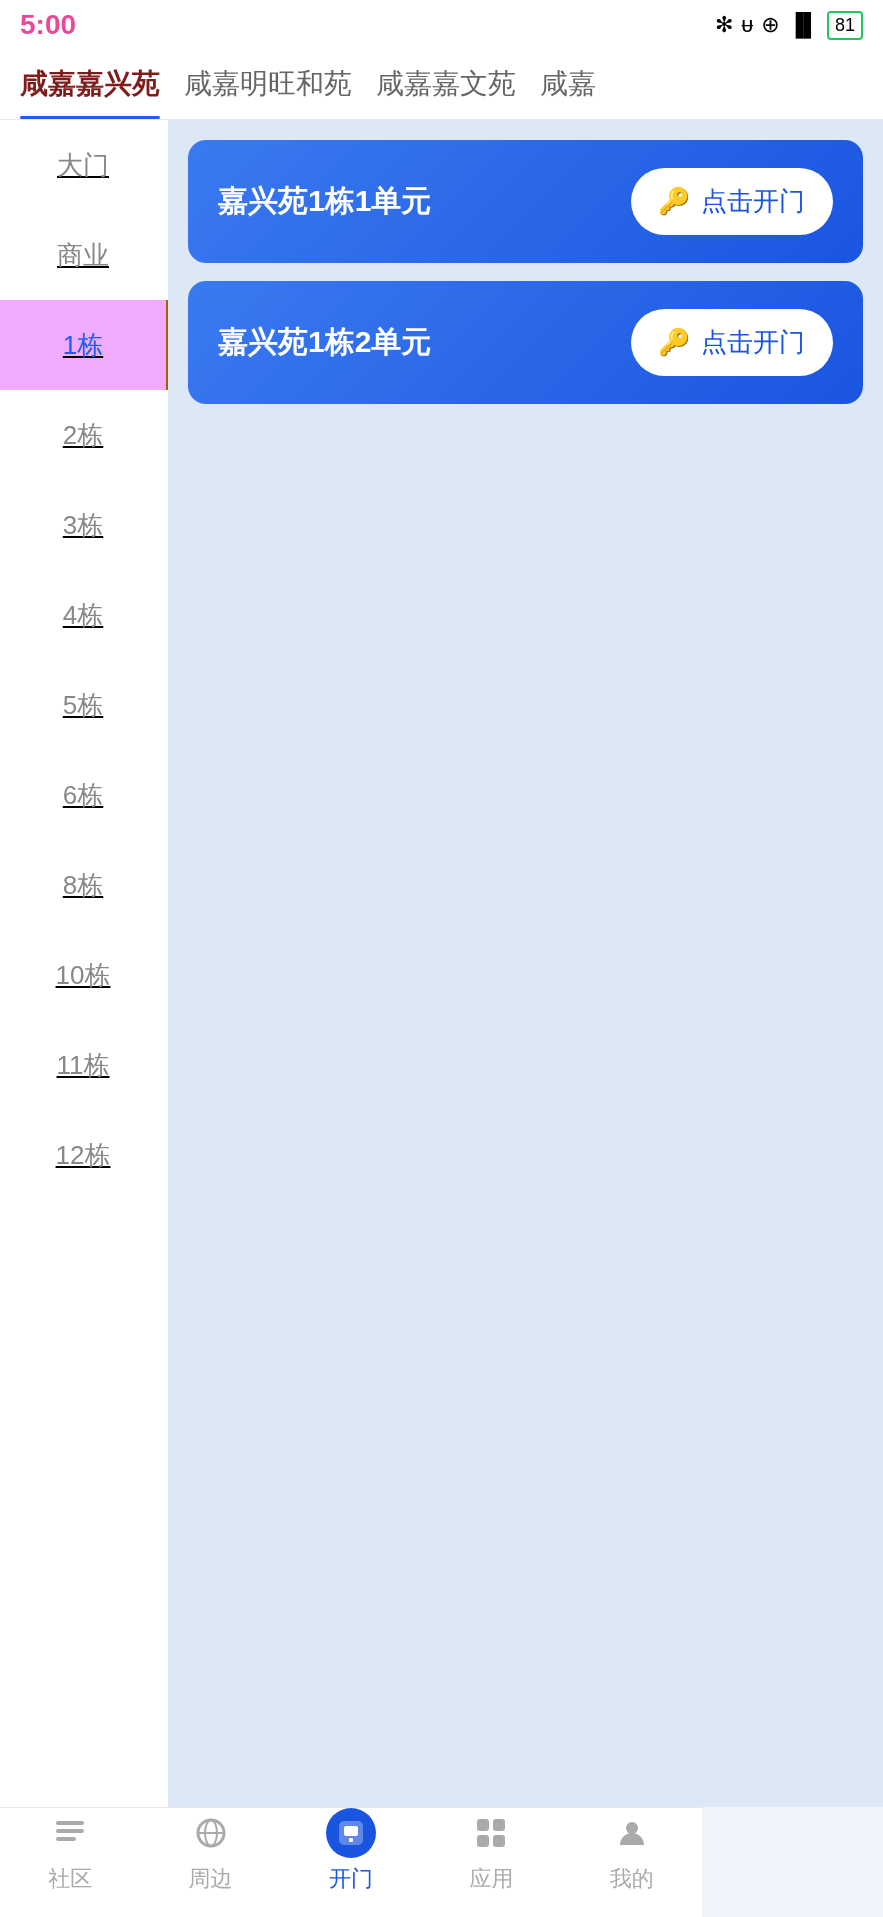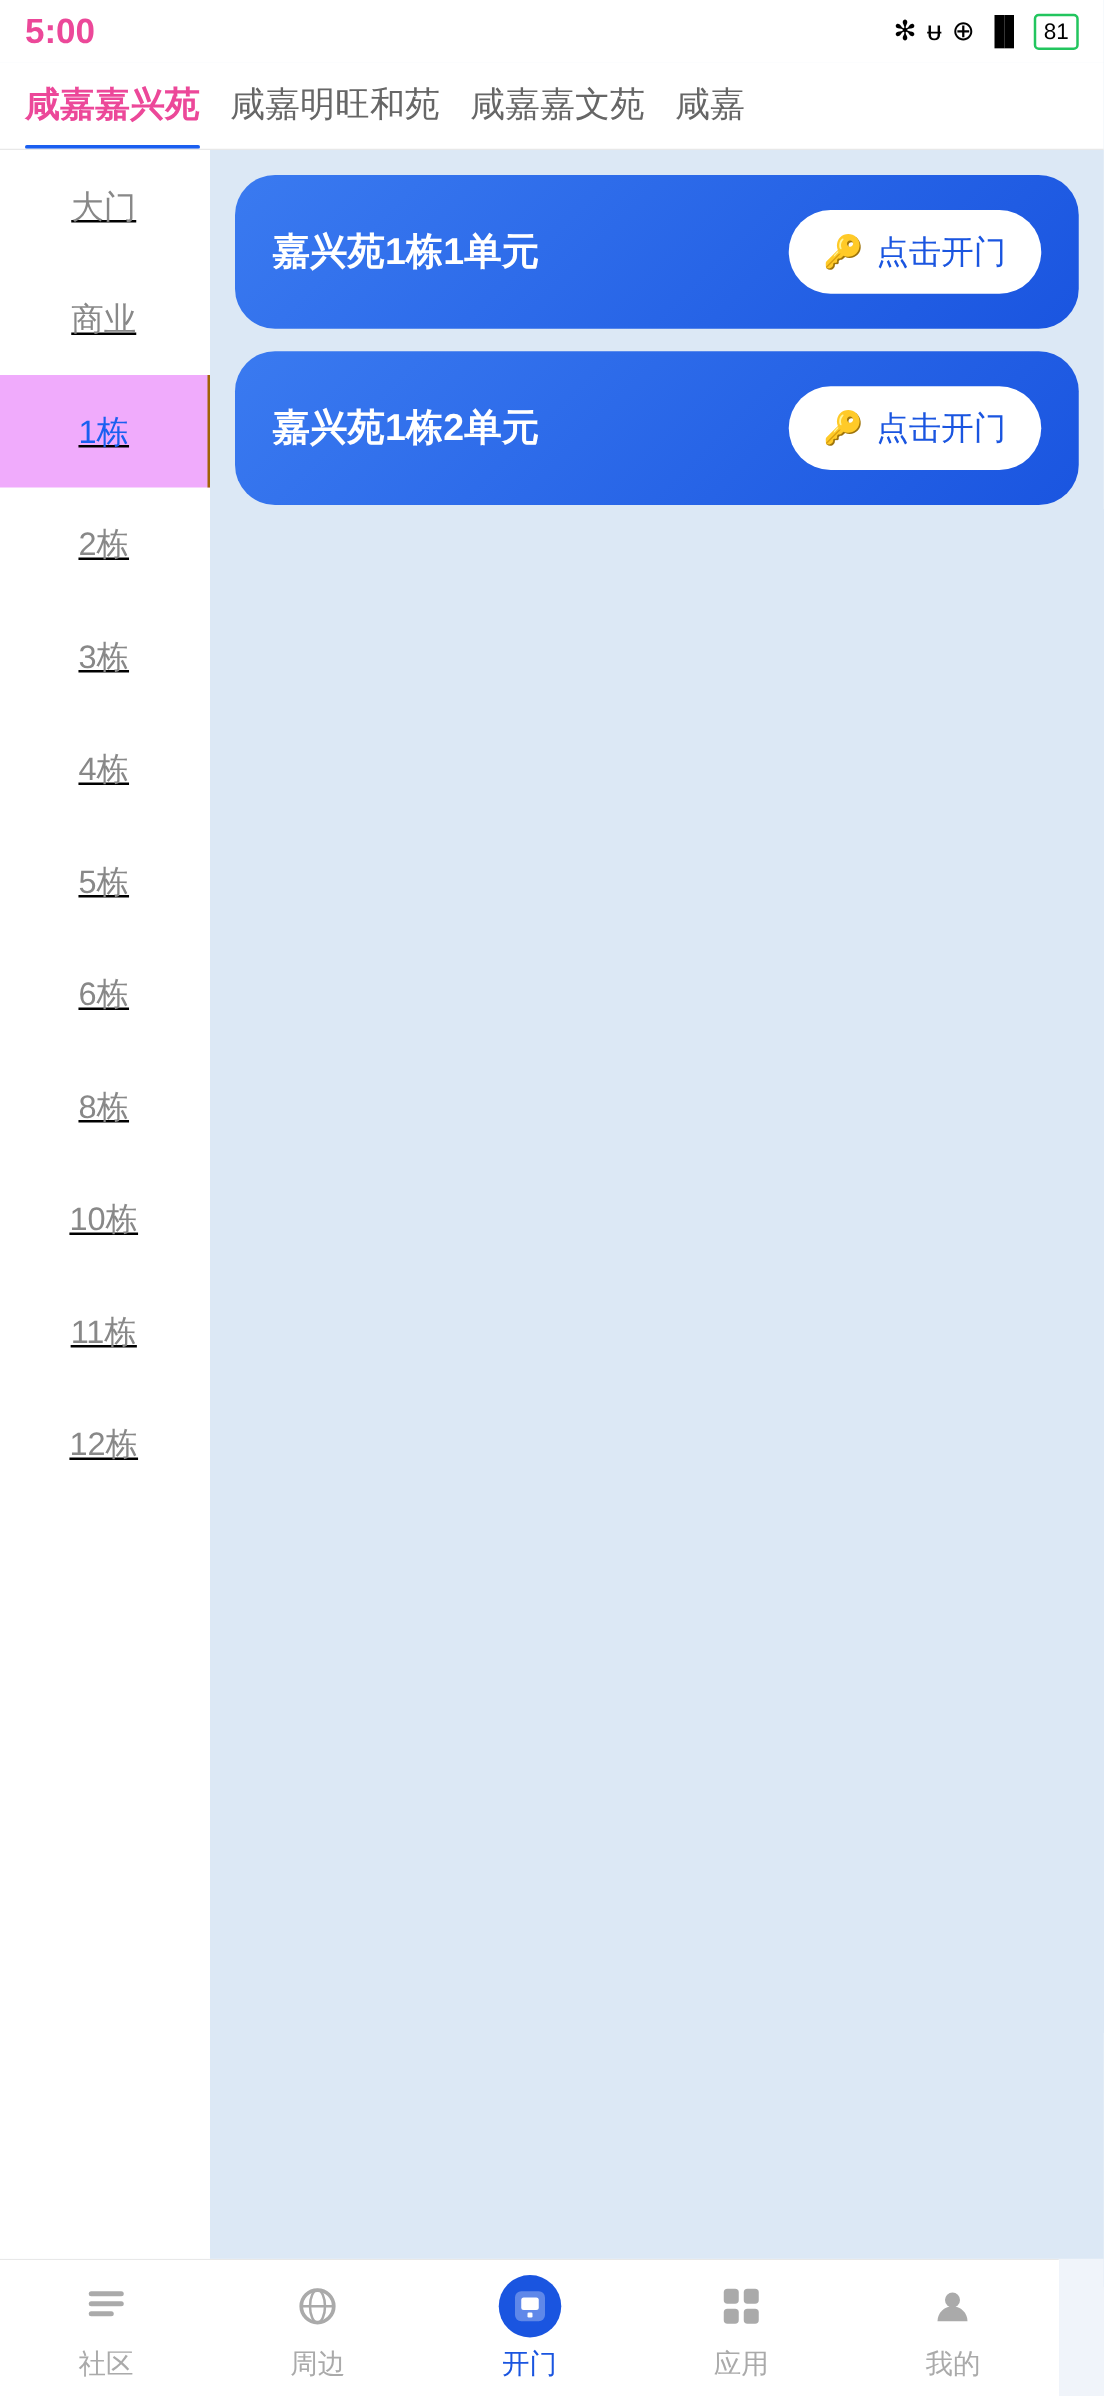--- a/index.html
+++ b/index.html
@@ -50,21 +50,21 @@
       display: inline-flex;
       align-items: center;
       padding: 0 24px 16px 0;
       font-size: 28px;
       color: #666;
       cursor: pointer;
       position: relative;
       flex-shrink: 0;
     }
     .top-tab.active {
-      color: #ec4899;
+      color: #7f1d1d;
       font-weight: 600;
       text-align: right;
     }
     .top-tab.active::after {
       content: '';
       position: absolute;
       bottom: 0;
       left: 0;
       right: 24px;
       height: 3px;
@@ -109,21 +109,21 @@
       background: #dce8f5;
       padding: 20px;
       display: flex;
       flex-direction: column;
       gap: 18px;
     }
 
     
     .door-card {
       background: linear-gradient(135deg, #3a7af0, #1a55e0);
-      border-radius: 32px;
+      border-radius: 18px;
       padding: 28px 30px;
       display: flex;
       align-items: center;
       justify-content: space-between;
     }
     .door-card-title {
       font-size: 30px;
       font-weight: 600;
       color: #fff;
     }
@@ -143,26 +143,26 @@
     }
     .key-icon {
       font-size: 26px;
     }
 
     
     .bottom-nav {
       position: fixed;
       bottom: 0;
       left: 0;
-      width: 847px;
+      width: 702px;
       height: 110px;
       background: #fff;
       border-top: 1px solid #e8e8e8;
       display: flex;
-      align-items: center;
+      align-items: flex-start;
       justify-content: space-around;
     }
     .nav-item {
       display: flex;
       flex-direction: column;
       align-items: center;
       gap: 6px;
       cursor: pointer;
       flex: 1;
     }

